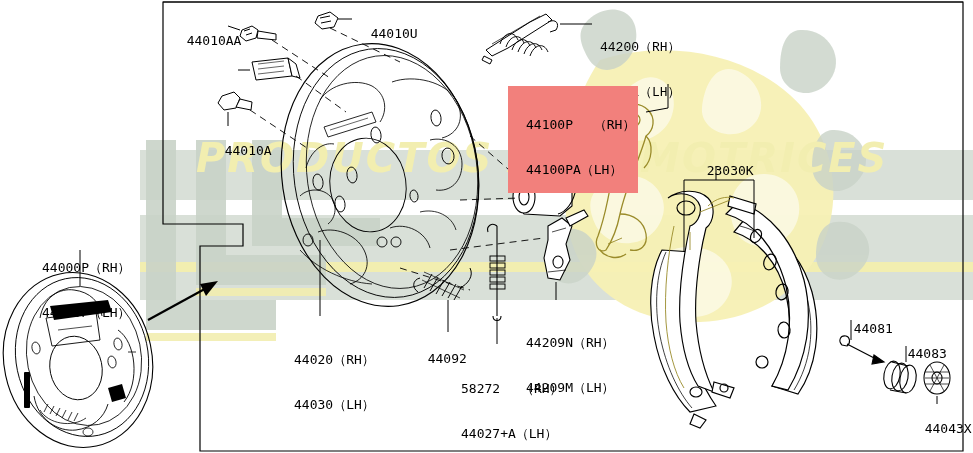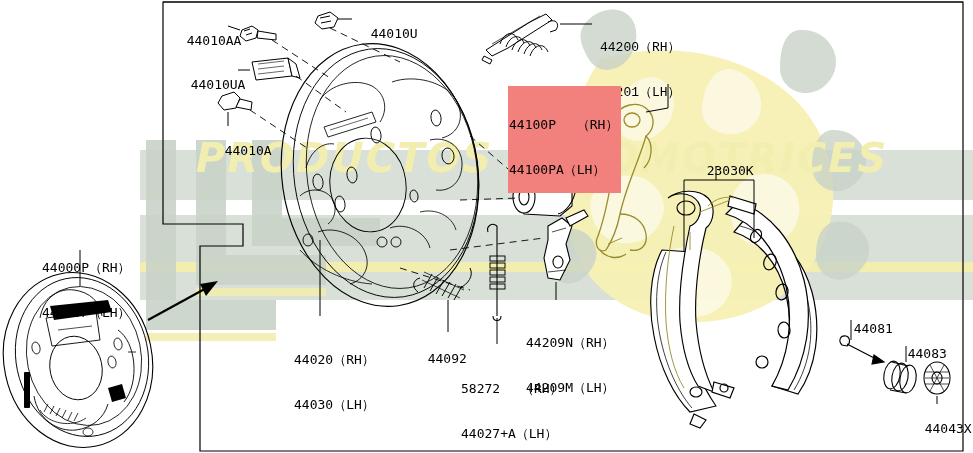--- a/index.html
+++ b/index.html
@@ -2,21 +2,21 @@
 <html><head>
 <meta charset="utf-8">
 <title>Parts Diagram</title>
 <style>
   html,body{margin:0;padding:0;background:#fff;}
   body{font-family:"DejaVu Sans Mono","Liberation Mono",monospace;}
   #stage{position:relative;width:973px;height:453px;background:#ffffff;overflow:hidden;}
   #svgroot{position:absolute;left:0;top:0;width:973px;height:453px;}
   .lbl{position:absolute;font-family:"DejaVu Sans Mono","Liberation Mono",monospace;
        font-size:13px;line-height:14px;color:#000;white-space:pre;letter-spacing:0px;}
-  .lbl.hl{background:#f2807c;padding:1px 3px 1px 1px;}
+  .lbl.hl{background:#f2807c;padding:1px 3px 1px 18px;}
   .lbl.two{line-height:15px;}
 </style>
 </head>
 <body>
 
 <div id="stage">
 
 <svg id="svgroot" viewBox="0 0 973 453">
   <defs>
     <clipPath id="clipall">
@@ -346,23 +346,20 @@
 
 <div class="lbl" style="left:355px;top:13px;">
   <span>44010U</span>
 </div>
 
 <div class="lbl two" style="left:600px;top:10px;font-family:Liberation Mono, monospace;">
   <div>44200（RH）</div>
   <div>44201（LH）</div>
 </div>
 
-<div class="lbl" style="left:175px;top:64px;">
-  <span>44010UA</span>
-</div>
 
 
 <div class="lbl two hl" style="left:508px;top:86px;">
   <div>44100P 　（RH）</div>
   <div>44100PA（LH）</div>
 </div>
 
 <div class="lbl" style="left:209px;top:130px;">
   <span>44010A</span>
 </div>

